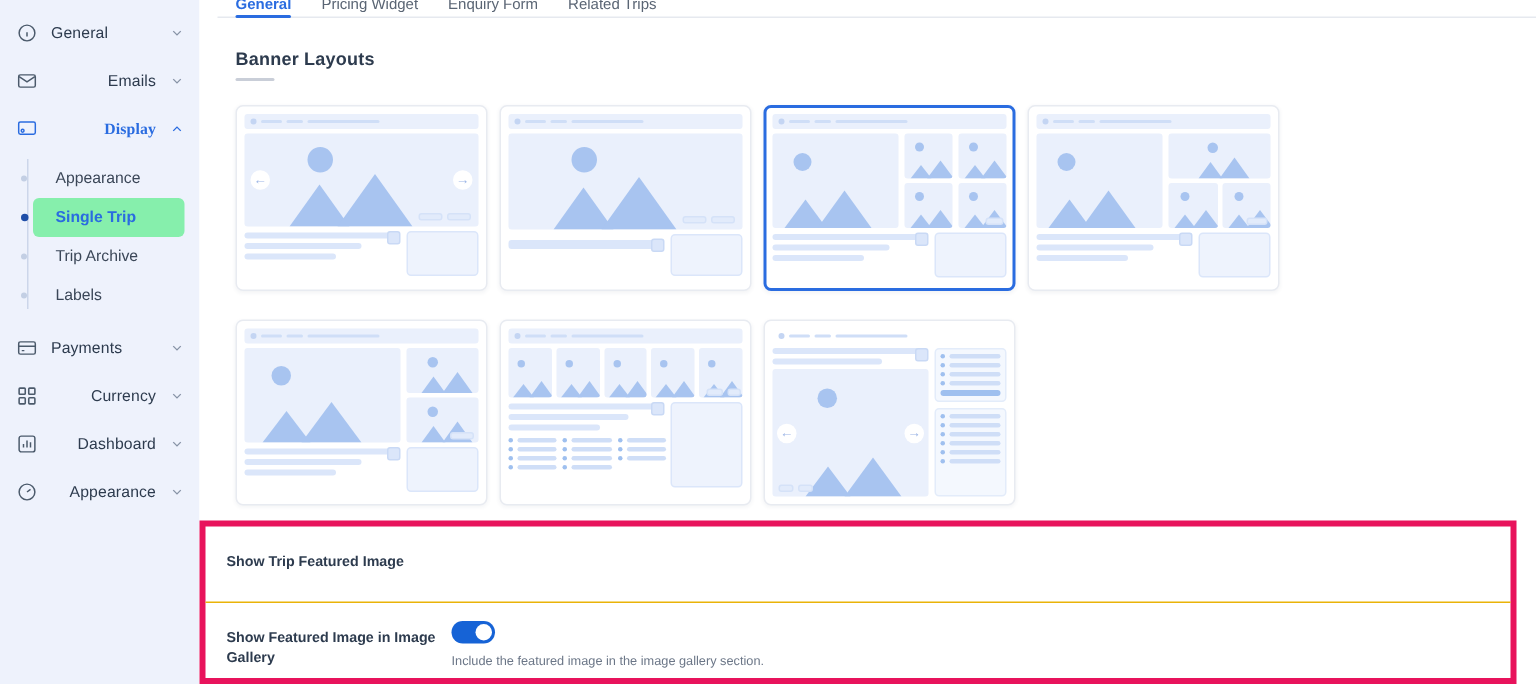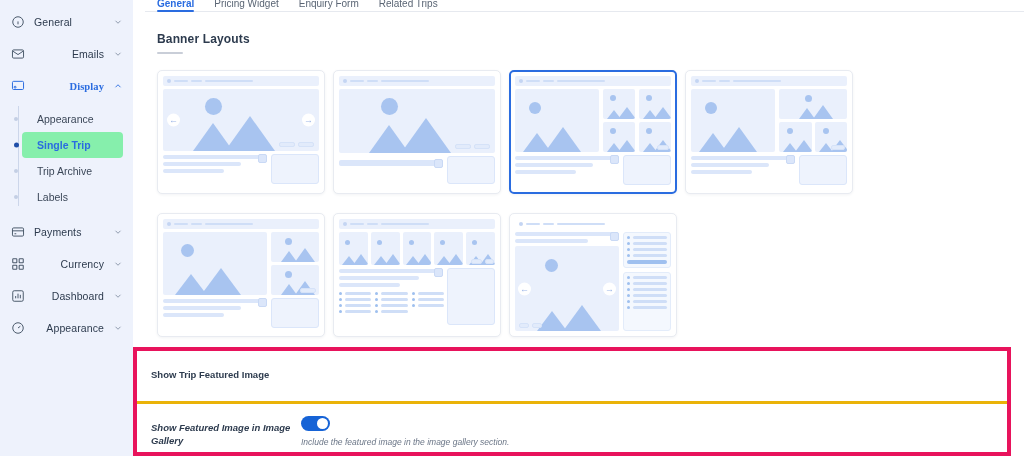--- a/index.html
+++ b/index.html
@@ -148,21 +148,21 @@
     position: absolute;
     left: 133px; top: 347px;
     width: 878px; height: 109px;
     border: 4px solid #e8135c;
     background: #ffffff;
   }
   .setting-row {
     display:flex; align-items: flex-start;
     height: 50px; padding: 12px 0 0 14px;
   }
-  .setting-row + .setting-row { border-top: 3px solid #eab308; font-style: italic; }
+  .setting-row + .setting-row { border-top: 1px solid #eab308; }
   .setting-label {
     width: 150px; flex: 0 0 150px;
     font-size: 9.5px; font-weight: 700; color: #2d3b4e; line-height: 1.35;
     padding-top: 6px;
   }
   .setting-ctl { flex: 1 1 auto; }
   .toggle {
     width: 29px; height: 15px; border-radius: 8px; background:#1663d6;
     position: relative; display:block; cursor:pointer;
   }

